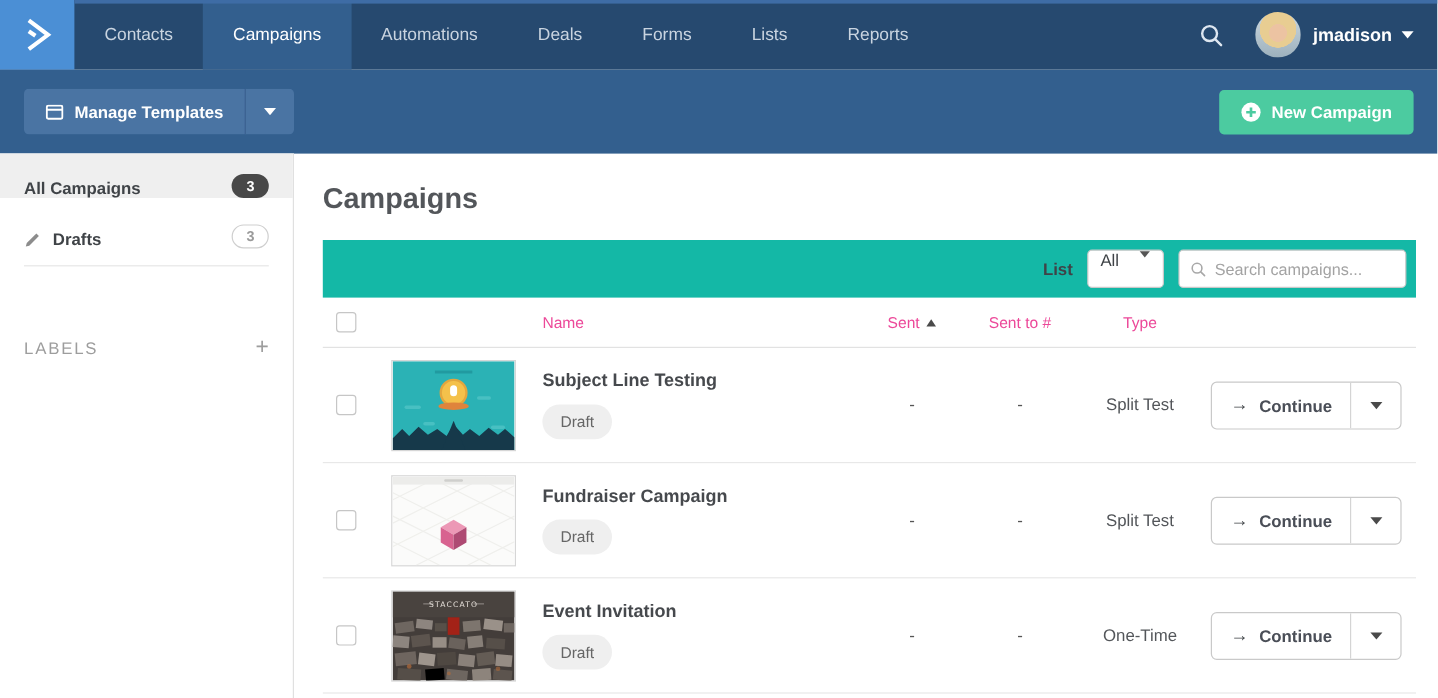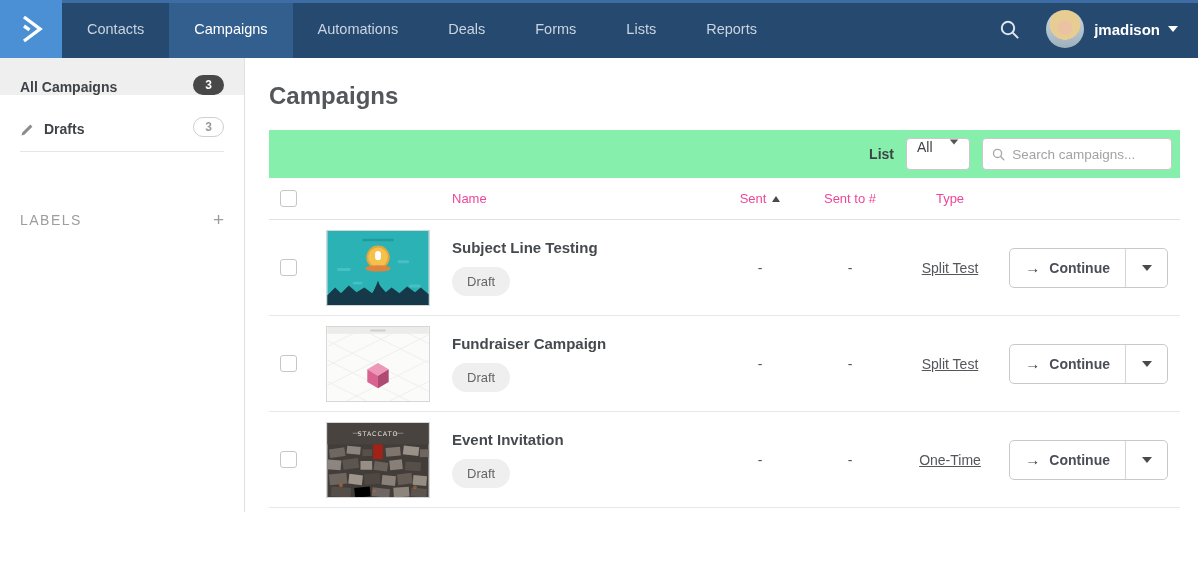--- a/index.html
+++ b/index.html
@@ -41,21 +41,21 @@
   .badge-dark { margin-left:auto; background:#484848; color:#fff; font-size:12px; font-weight:bold; border-radius:11px; padding:3px 12px; }
   .badge-outline { margin-left:auto; background:#fff; color:#9a9a9a; font-size:12px; border:1px solid #cfcfcf; border-radius:11px; padding:2px 11px; }
   .side-divider { border-top:1px solid #e6e6e6; margin:14px 20px 0 20px; }
   .labels-row { display:flex; align-items:center; margin-top:58px; padding:0 20px; color:#9d9d9d; }
   .labels-title { font-size:14px; letter-spacing:1.5px; }
   .labels-add { margin-left:auto; font-size:19px; line-height:1; color:#9d9d9d; cursor:pointer; }
 
   
   .main { flex:1; padding:0 18px 0 24px; }
   .page-title { font-size:24px; font-weight:bold; color:#53565a; margin:24px 0 20px 0; }
-  .filterbar { height:48px; background:#86efac; display:flex; align-items:center; justify-content:flex-end; padding:0 8px; }
+  .filterbar { height:48px; background:#14b8a6; display:flex; align-items:center; justify-content:flex-end; padding:0 8px; }
   .list-label { font-size:14px; font-weight:bold; color:#3f4347; margin-right:12px; }
   .select-box { width:64px; height:32px; background:#fff; border:1px solid #c9c9c9; border-radius:4px; display:flex; padding:0 10px; font-size:14px; color:#3f4347; cursor:pointer; }
   .select-box .caret { margin-left:auto; color:#555; transform:scale(.85); }
   .search-box { width:190px; height:32px; background:#fff; border:1px solid #c9c9c9; border-radius:4px; display:flex; align-items:center; padding:0 9px; margin-left:12px; }
   .search-box input { border:none; outline:none; width:100%; font-size:13.5px; color:#444; margin-left:7px; font-family:"Liberation Sans", sans-serif; background:transparent; }
   .search-box input::placeholder { color:#a3a3a3; }
 
   
   .thead { display:flex; align-items:center; height:42px; border-bottom:1px solid #e2e2e2; font-size:13px; color:#ec4899; }
   .trow { display:flex; align-items:center; height:96px; border-bottom:1px solid #e8e8e8; }
@@ -66,21 +66,21 @@
   .col-sentto { width:90px; flex:none; text-align:center; }
   .col-type { width:110px; flex:none; text-align:center; }
   .col-action { width:175px; flex:none; display:flex; justify-content:flex-end; padding-right:12px; }
   .checkbox { width:17px; height:17px; background:#fff; border:1px solid #c6c6c6; border-radius:3px; cursor:pointer; }
   .sort-wrap { display:inline-flex; align-items:center; gap:6px; cursor:pointer; }
   .sort-asc { width:0; height:0; border-left:4px solid transparent; border-right:4px solid transparent; border-bottom:6px solid #4a4a4a; display:inline-block; }
   .thumb { width:104px; height:76px; border:1px solid #d6d6d6; display:block; cursor:pointer; }
   .row-name { font-size:15px; font-weight:bold; color:#46494d; }
   .status-pill { display:inline-block; margin-top:11px; background:#efefef; border-radius:16px; padding:7px 15px; font-size:13px; color:#666; }
   .dash { font-size:14px; color:#555; }
-  .type-text { font-size:14px; color:#53565a;text-decoration:underline; }
+  .type-text { font-size:14px; color:#53565a; }
   .split-btn-white { display:flex; height:40px; border:1px solid #c9c9c9; border-radius:5px; background:#fff; overflow:hidden; }
   .split-btn-white .main { display:flex; align-items:center; gap:9px; padding:0 15px; font-size:14px; font-weight:bold; color:#4a4e57; cursor:pointer; white-space:nowrap; }
   .split-btn-white .arrow-part { width:42px; border-left:1px solid #d4d4d4; display:flex; align-items:center; justify-content:center; color:#4a4a4a; cursor:pointer; }
   .cont-arrow { font-weight:bold; font-size:15px; color:#3f4347; }
 </style>
 </head>
 <body>
 
 <div class="app">
 
@@ -105,20 +105,43 @@
           <circle cx="9" cy="9" r="6.2" fill="none" stroke="#dde6f0" stroke-width="2"></circle>
           <line x1="13.6" y1="13.6" x2="18.6" y2="18.6" stroke="#dde6f0" stroke-width="2" stroke-linecap="round"></line>
         </svg>
       </span>
       <span class="avatar"></span>
       <span class="username">jmadison</span>
       <span class="caret user-caret"></span>
     </div>
   </div>
 
+  <div class="subbar">
+    <div class="split-btn-blue">
+      <div class="main">
+        <svg width="15" height="13" viewBox="0 0 15 13">
+          <rect x="1" y="1" width="13" height="11" rx="1.2" fill="none" stroke="#fff" stroke-width="1.6"></rect>
+          <line x1="1" y1="4.4" x2="14" y2="4.4" stroke="#fff" stroke-width="1.6"></line>
+        </svg>
+        <span>Manage Templates</span>
+      </div>
+      <div class="arrow-part">
+        <span class="caret"></span>
+      </div>
+    </div>
+
+    <div class="btn-green">
+      <svg width="17" height="17" viewBox="0 0 17 17">
+        <circle cx="8.5" cy="8.5" r="8" fill="#fff"></circle>
+        <line x1="8.5" y1="4.5" x2="8.5" y2="12.5" stroke="#4ccba0" stroke-width="2.2"></line>
+        <line x1="4.5" y1="8.5" x2="12.5" y2="8.5" stroke="#4ccba0" stroke-width="2.2"></line>
+      </svg>
+      <span>New Campaign</span>
+    </div>
+  </div>
 
   <div class="body">
 
     <div class="sidebar">
       <div class="side-item selected">
         <span>All Campaigns</span>
         <span class="badge-dark">3</span>
       </div>
       <div class="side-item" style="margin-top:5px;">
         <span class="pencil">

